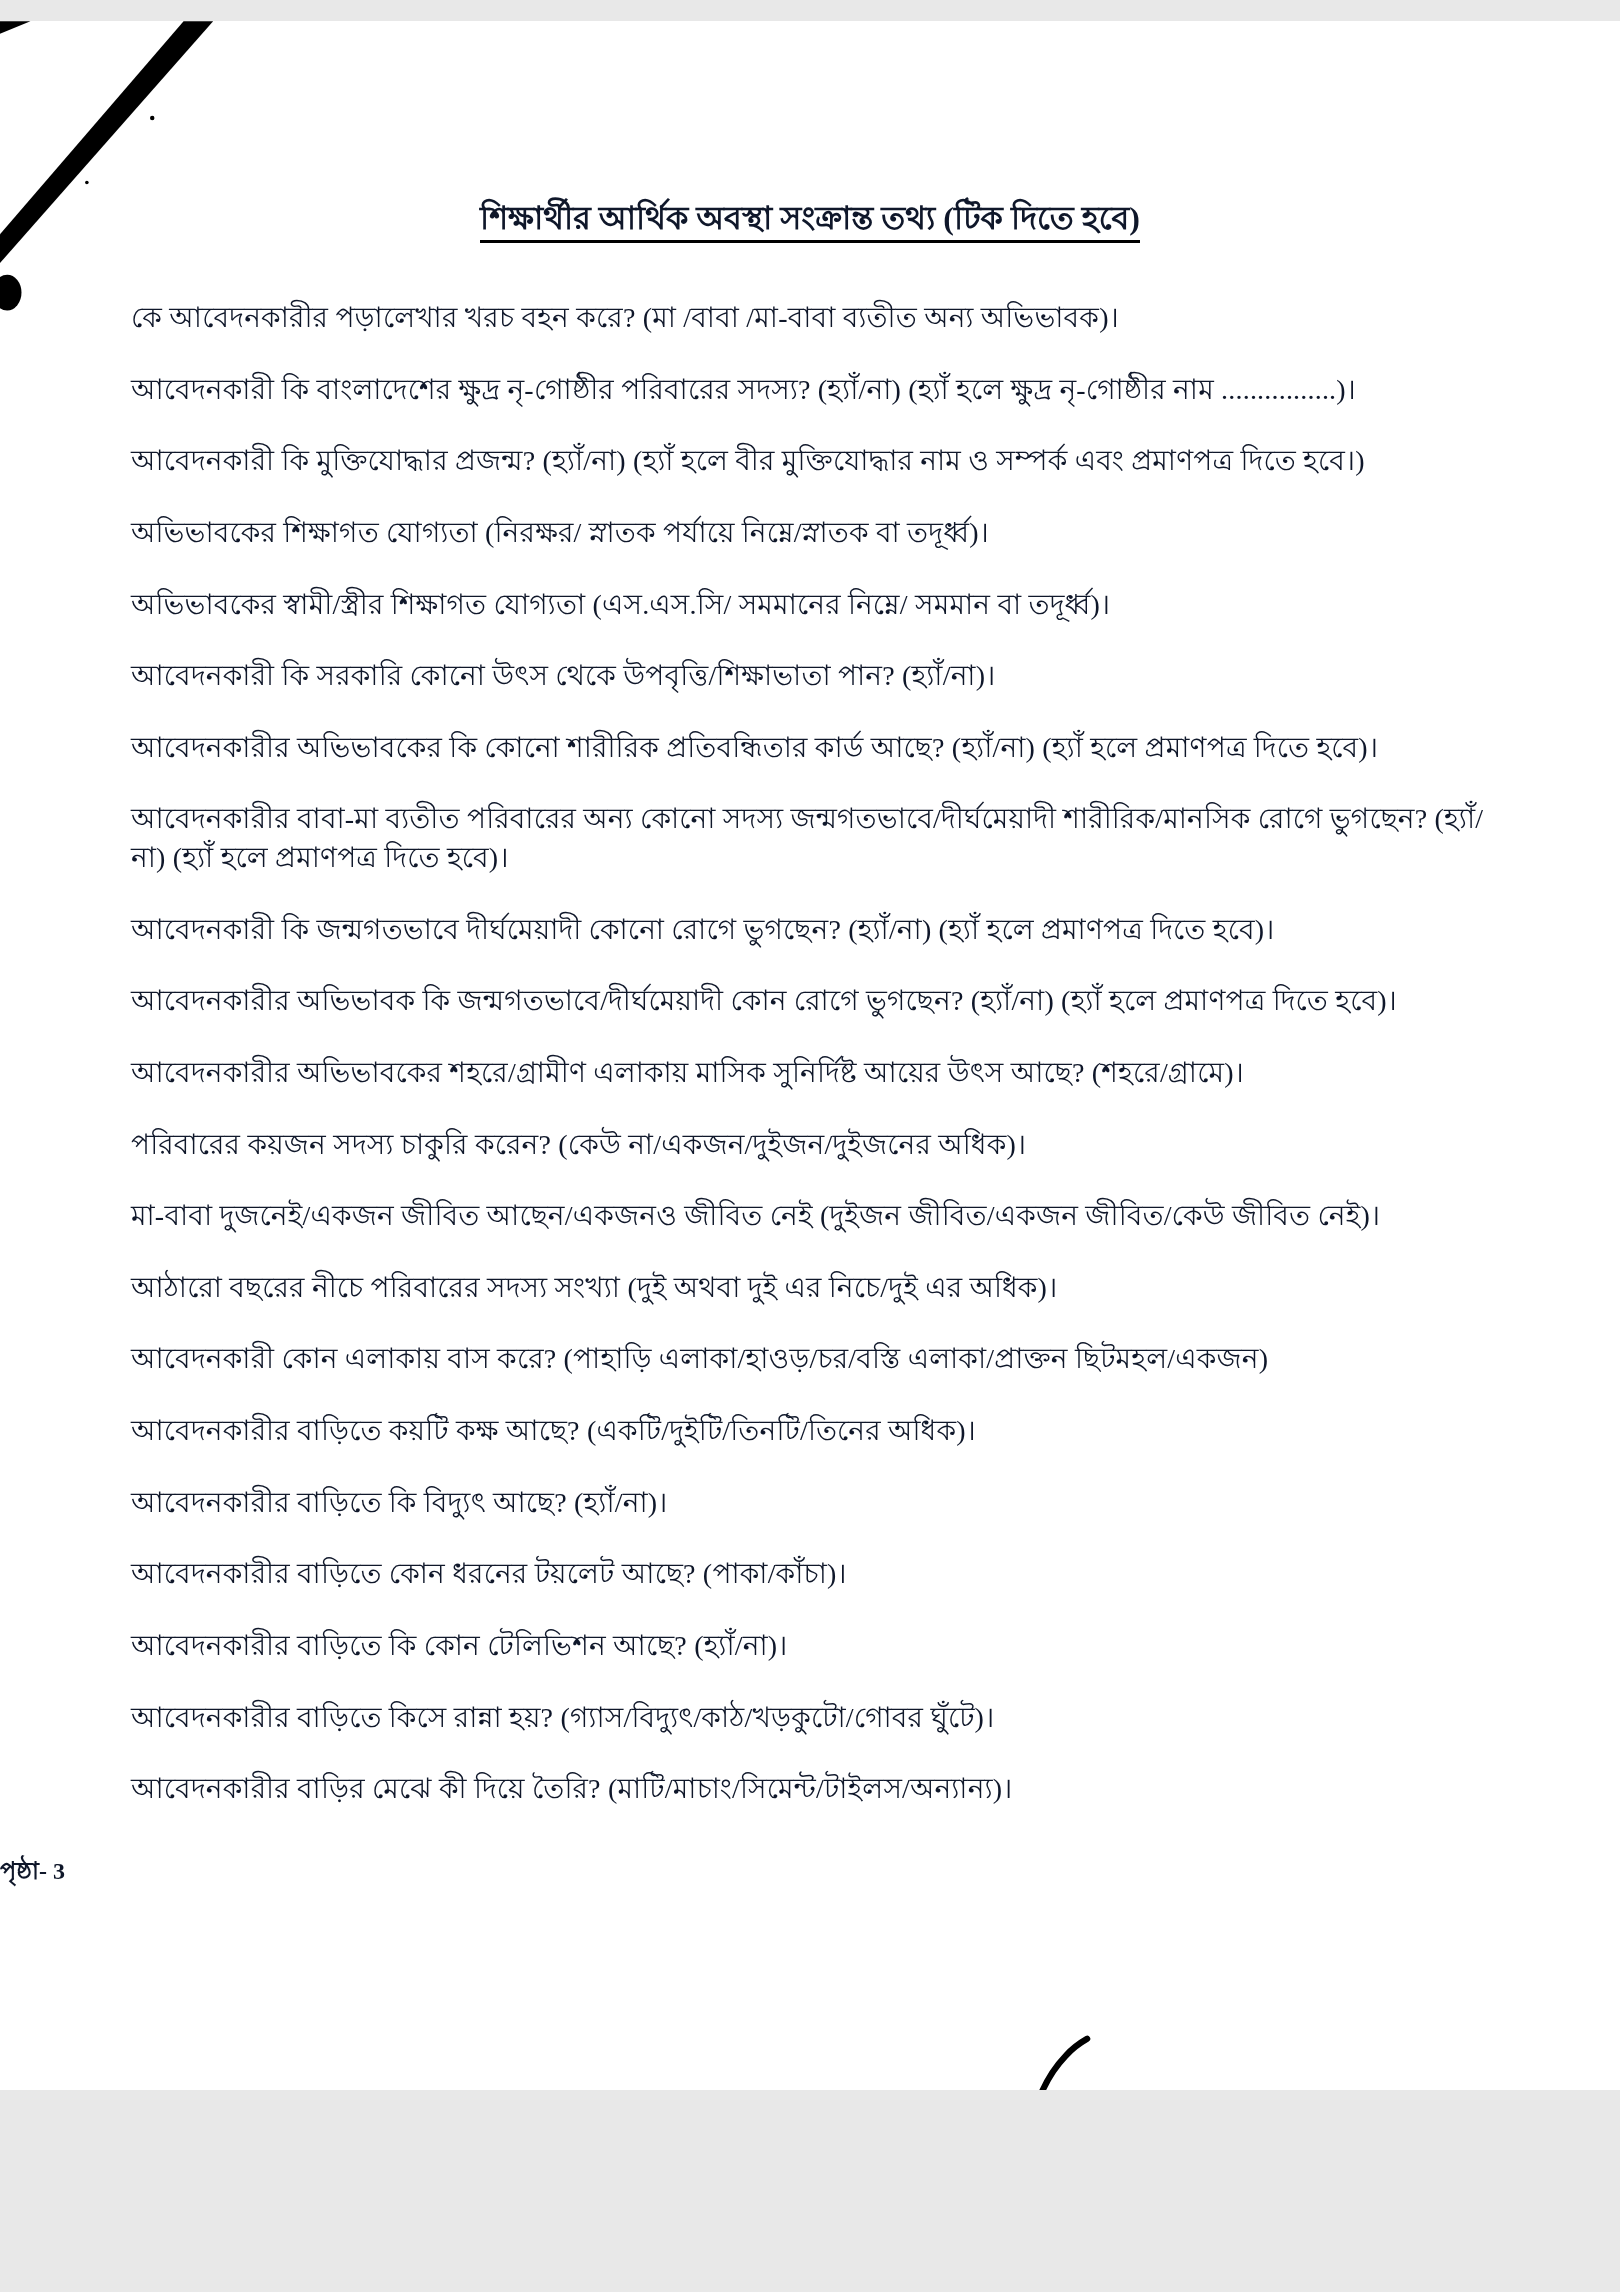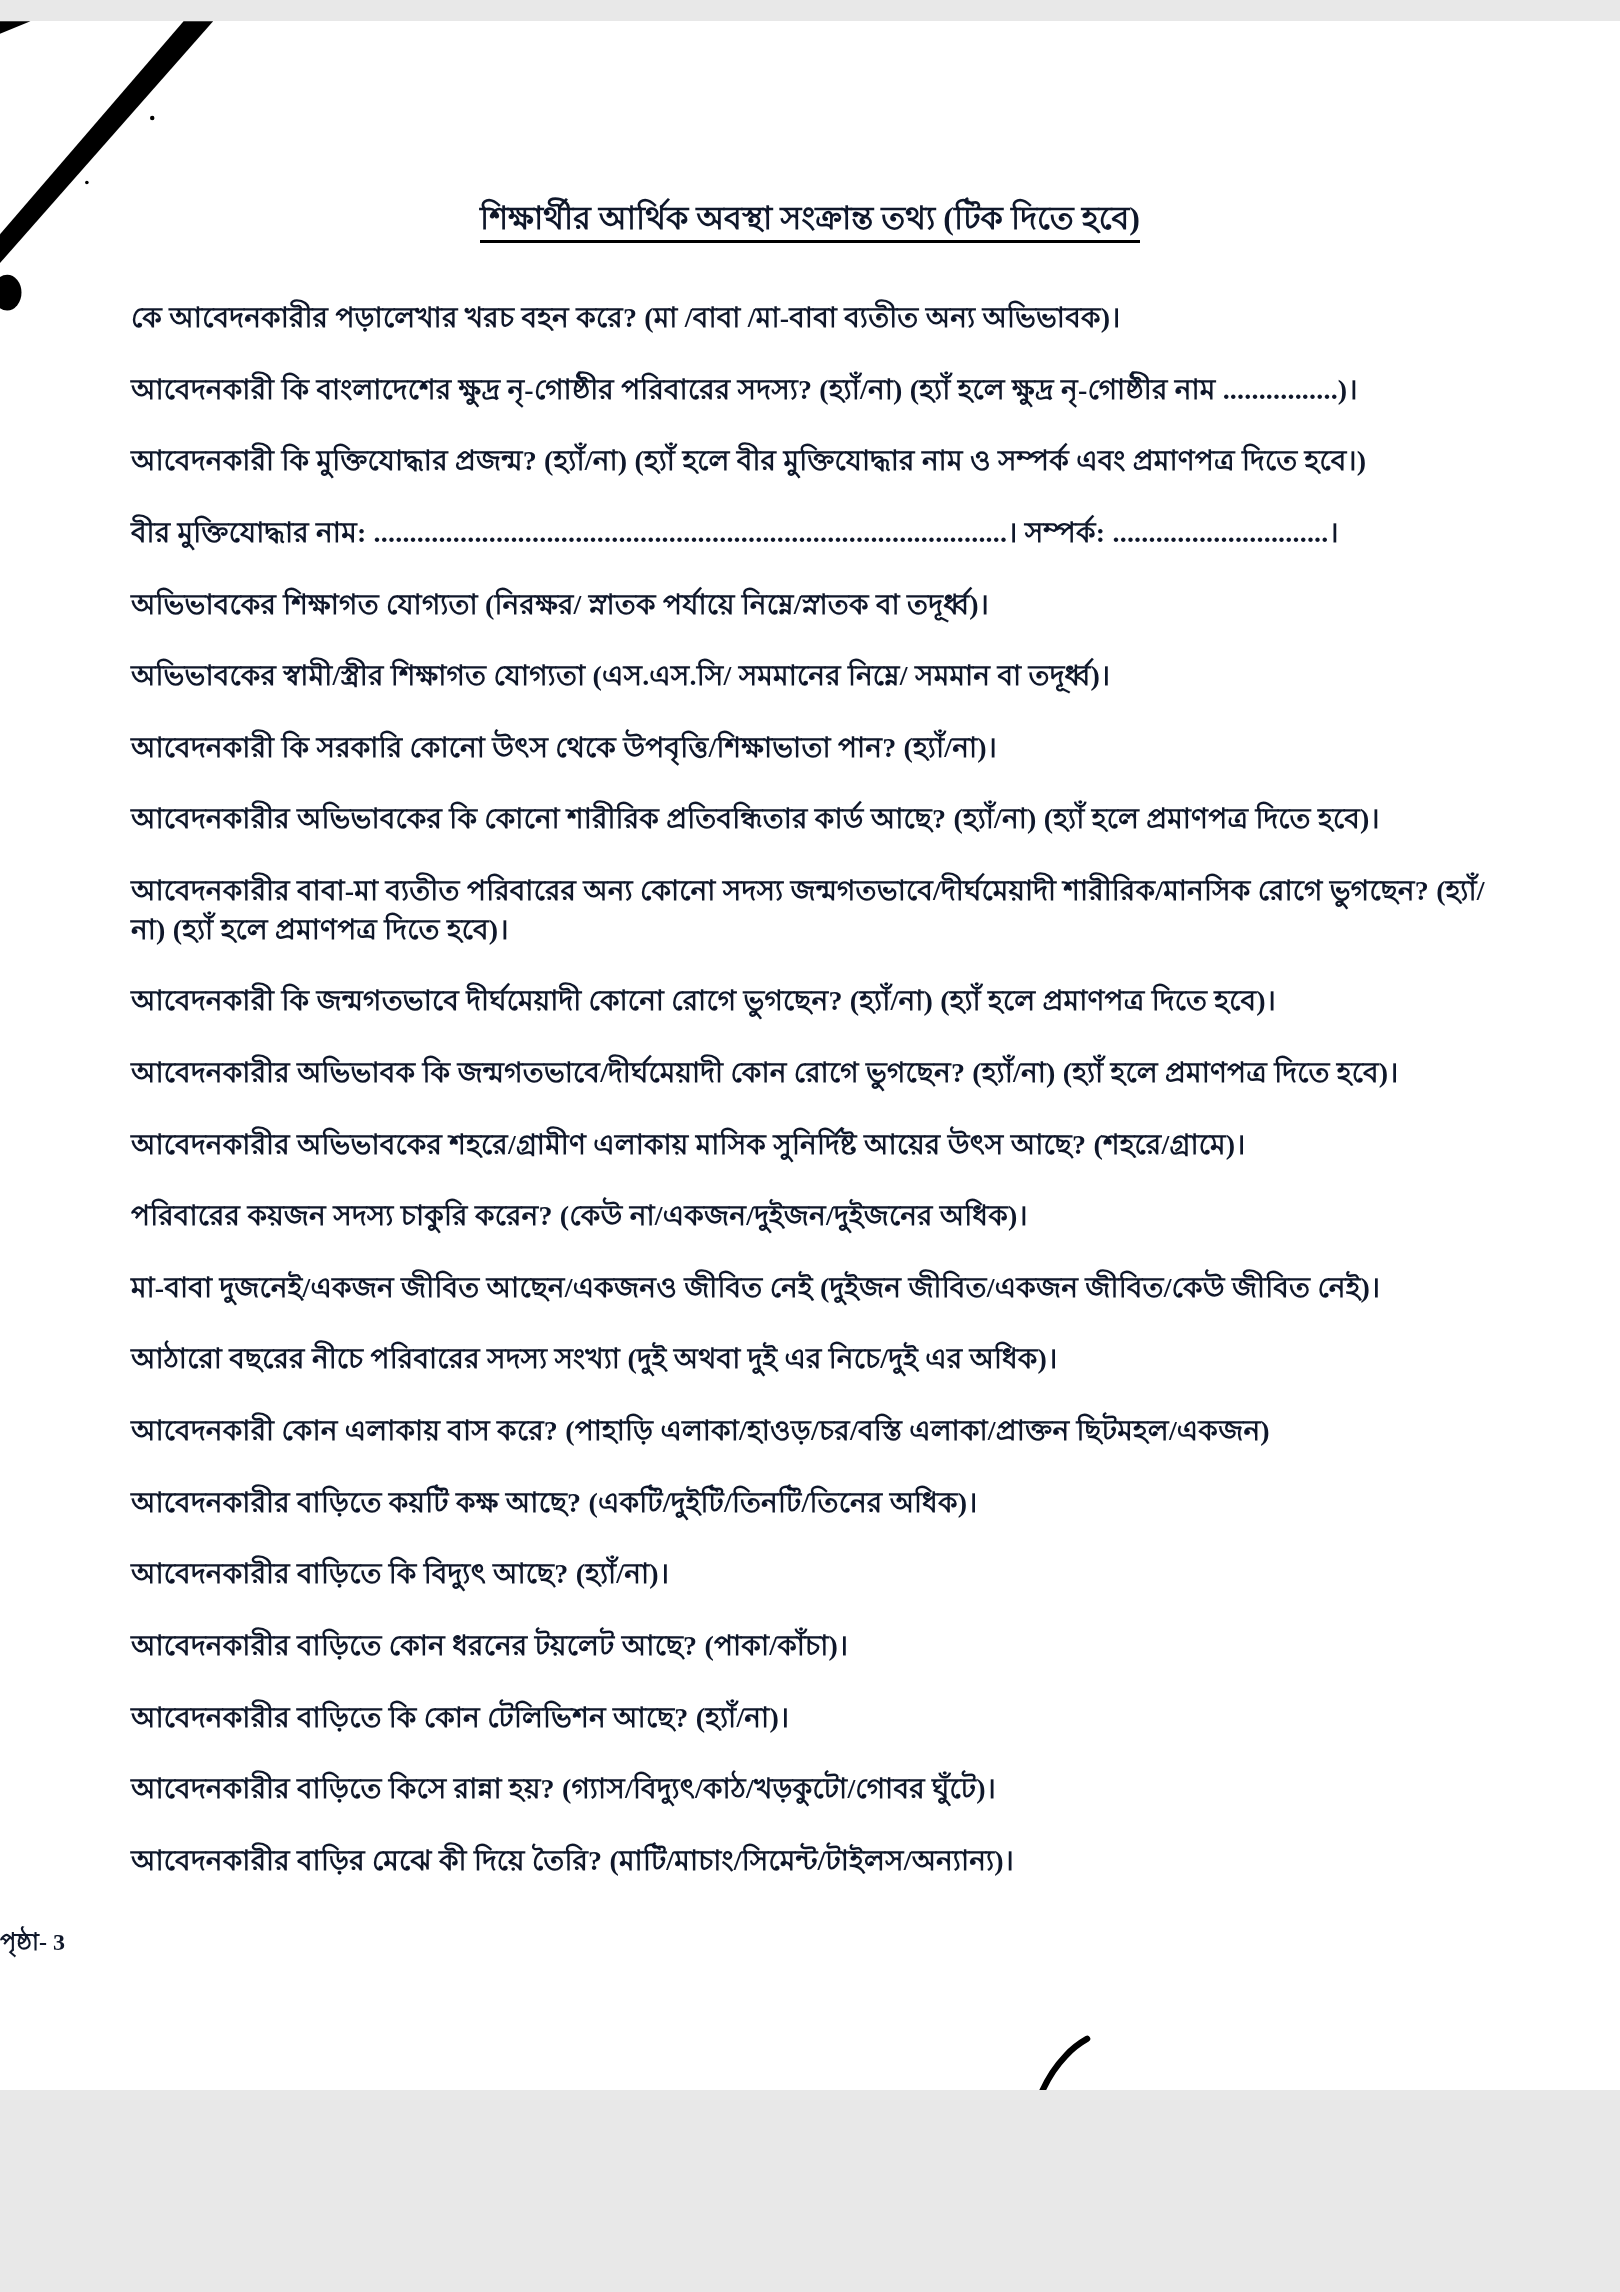--- a/index.html
+++ b/index.html
@@ -20,21 +20,21 @@
     font-size:32px;
     font-weight:bold;
   }
   .title span{
     border-bottom:3.6px solid #000;
     padding-bottom:3.6px;
   }
   .questions{
     margin:52px 107px 0 131px;
     font-size:28px;
-    font-weight:bold;
+    font-weight:normal;
     max-width:1384px;
   }
   .questions p{
     margin:0 0 33px 0;
     line-height:1.38;
     letter-spacing:0.2px;
   }
   .footer{
     margin-top:43px;
     text-align:left;
@@ -54,21 +54,20 @@
 <div class="page">
 
   <h1 class="title">
     <span>শিক্ষার্থীর আর্থিক অবস্থা সংক্রান্ত তথ্য (টিক দিতে হবে)</span>
   </h1>
 
   <div class="questions" id="question-list">
       <p>কে আবেদনকারীর পড়ালেখার খরচ বহন করে?  (মা /বাবা /মা-বাবা ব্যতীত অন্য অভিভাবক)।</p>
       <p>আবেদনকারী কি বাংলাদেশের ক্ষুদ্র নৃ-গোষ্ঠীর পরিবারের সদস্য?  (হ্যাঁ/না) (হ্যাঁ হলে ক্ষুদ্র নৃ-গোষ্ঠীর নাম ................)।</p>
       <p>আবেদনকারী কি মুক্তিযোদ্ধার প্রজন্ম?  (হ্যাঁ/না) (হ্যাঁ হলে বীর মুক্তিযোদ্ধার নাম ও সম্পর্ক এবং প্রমাণপত্র দিতে হবে।)</p>
-      <p>বীর মুক্তিযোদ্ধার নাম: ........................................................................................। সম্পর্ক: ..............................।</p>
       <p>অভিভাবকের শিক্ষাগত যোগ্যতা (নিরক্ষর/ স্নাতক পর্যায়ে নিম্নে/স্নাতক বা তদূর্ধ্ব)।</p>
       <p>অভিভাবকের স্বামী/স্ত্রীর শিক্ষাগত যোগ্যতা (এস.এস.সি/ সমমানের নিম্নে/ সমমান বা তদূর্ধ্ব)।</p>
       <p>আবেদনকারী কি সরকারি কোনো উৎস থেকে উপবৃত্তি/শিক্ষাভাতা পান?  (হ্যাঁ/না)।</p>
       <p>আবেদনকারীর অভিভাবকের কি কোনো শারীরিক প্রতিবন্ধিতার কার্ড আছে? (হ্যাঁ/না) (হ্যাঁ হলে প্রমাণপত্র দিতে হবে)।</p>
       <p>আবেদনকারীর বাবা-মা ব্যতীত পরিবারের অন্য কোনো সদস্য জন্মগতভাবে/দীর্ঘমেয়াদী শারীরিক/মানসিক রোগে ভুগছেন? (হ্যাঁ/না) (হ্যাঁ হলে প্রমাণপত্র দিতে হবে)।</p>
       <p>আবেদনকারী কি জন্মগতভাবে দীর্ঘমেয়াদী কোনো রোগে ভুগছেন? (হ্যাঁ/না) (হ্যাঁ হলে প্রমাণপত্র দিতে হবে)।</p>
       <p>আবেদনকারীর অভিভাবক কি জন্মগতভাবে/দীর্ঘমেয়াদী কোন রোগে ভুগছেন?  (হ্যাঁ/না) (হ্যাঁ হলে প্রমাণপত্র দিতে হবে)।</p>
       <p>আবেদনকারীর অভিভাবকের শহরে/গ্রামীণ এলাকায় মাসিক সুনির্দিষ্ট আয়ের উৎস আছে? (শহরে/গ্রামে)।</p>
       <p>পরিবারের কয়জন সদস্য চাকুরি করেন? (কেউ না/একজন/দুইজন/দুইজনের অধিক)।</p>
       <p>মা-বাবা দুজনেই/একজন জীবিত আছেন/একজনও জীবিত নেই (দুইজন জীবিত/একজন জীবিত/কেউ জীবিত নেই)।</p>

